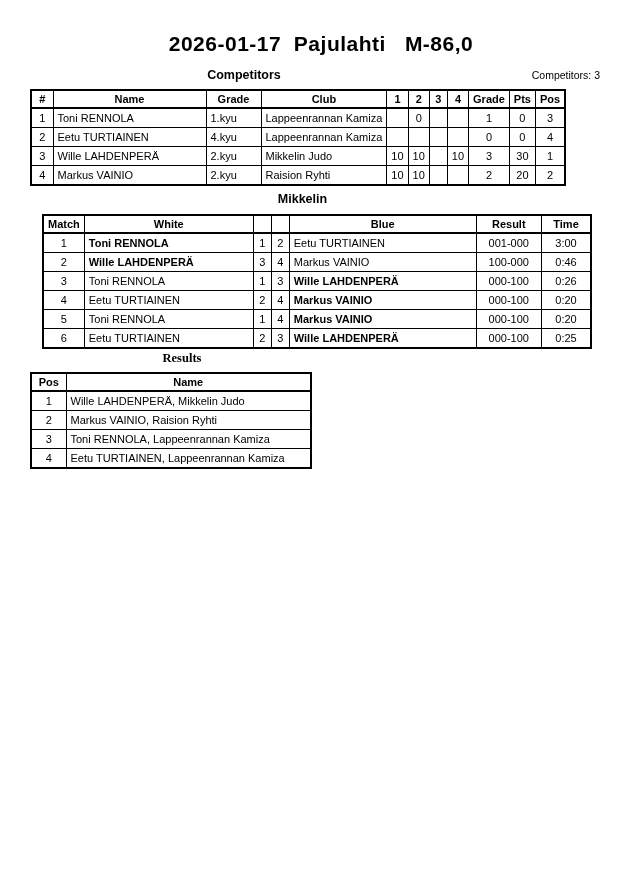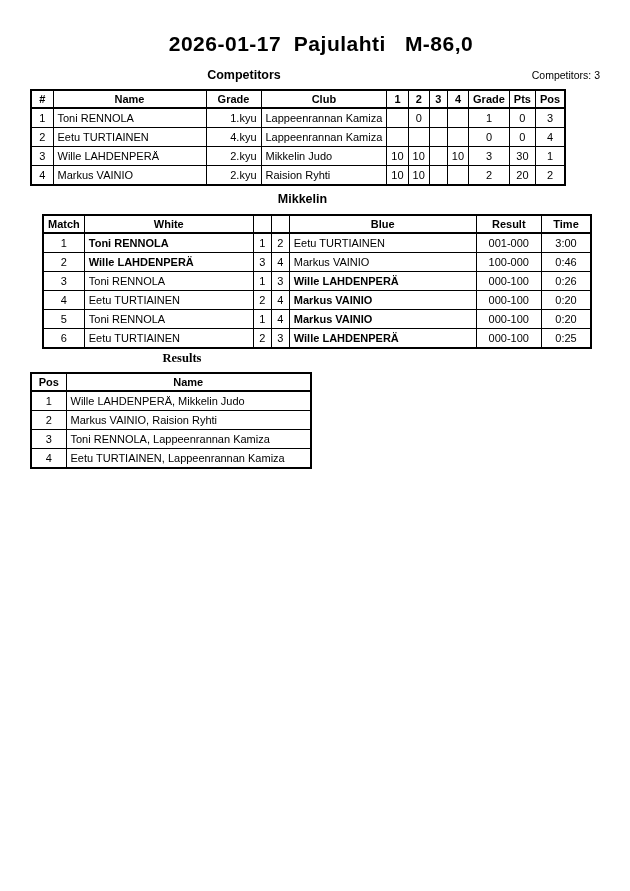--- a/index.html
+++ b/index.html
@@ -23,21 +23,21 @@
   }
   .sheet th, .sheet td {
     border:1px solid #000; font-size:11px; padding:0 4px; height:18px;
     overflow:hidden; white-space:nowrap; vertical-align:middle;
   }
   .sheet thead th {
     font-weight:bold; text-align:center; height:16px; border-bottom:2px solid #000;
   }
   .c { text-align:center; }
   .l { text-align:left;margin-top:44px; }
-  .r { text-align:right; }
+  .r { }
   .bold { font-weight:bold; }
   .thickL { border-left:2px solid #000; }
   #competitors-table { top:89px; left:30px; }
   #matches-table     { top:214px; left:42px; }
   #results-table     { top:372px; left:30px; }
   #competitors-heading { top:68px; left:30px; width:428px; }
   #matches-heading     { top:192px; left:30px; width:545px; }
   #results-heading     { top:351px; left:42px; width:280px;font-family:Liberation Serif, serif; }
 </style>
 </head>

